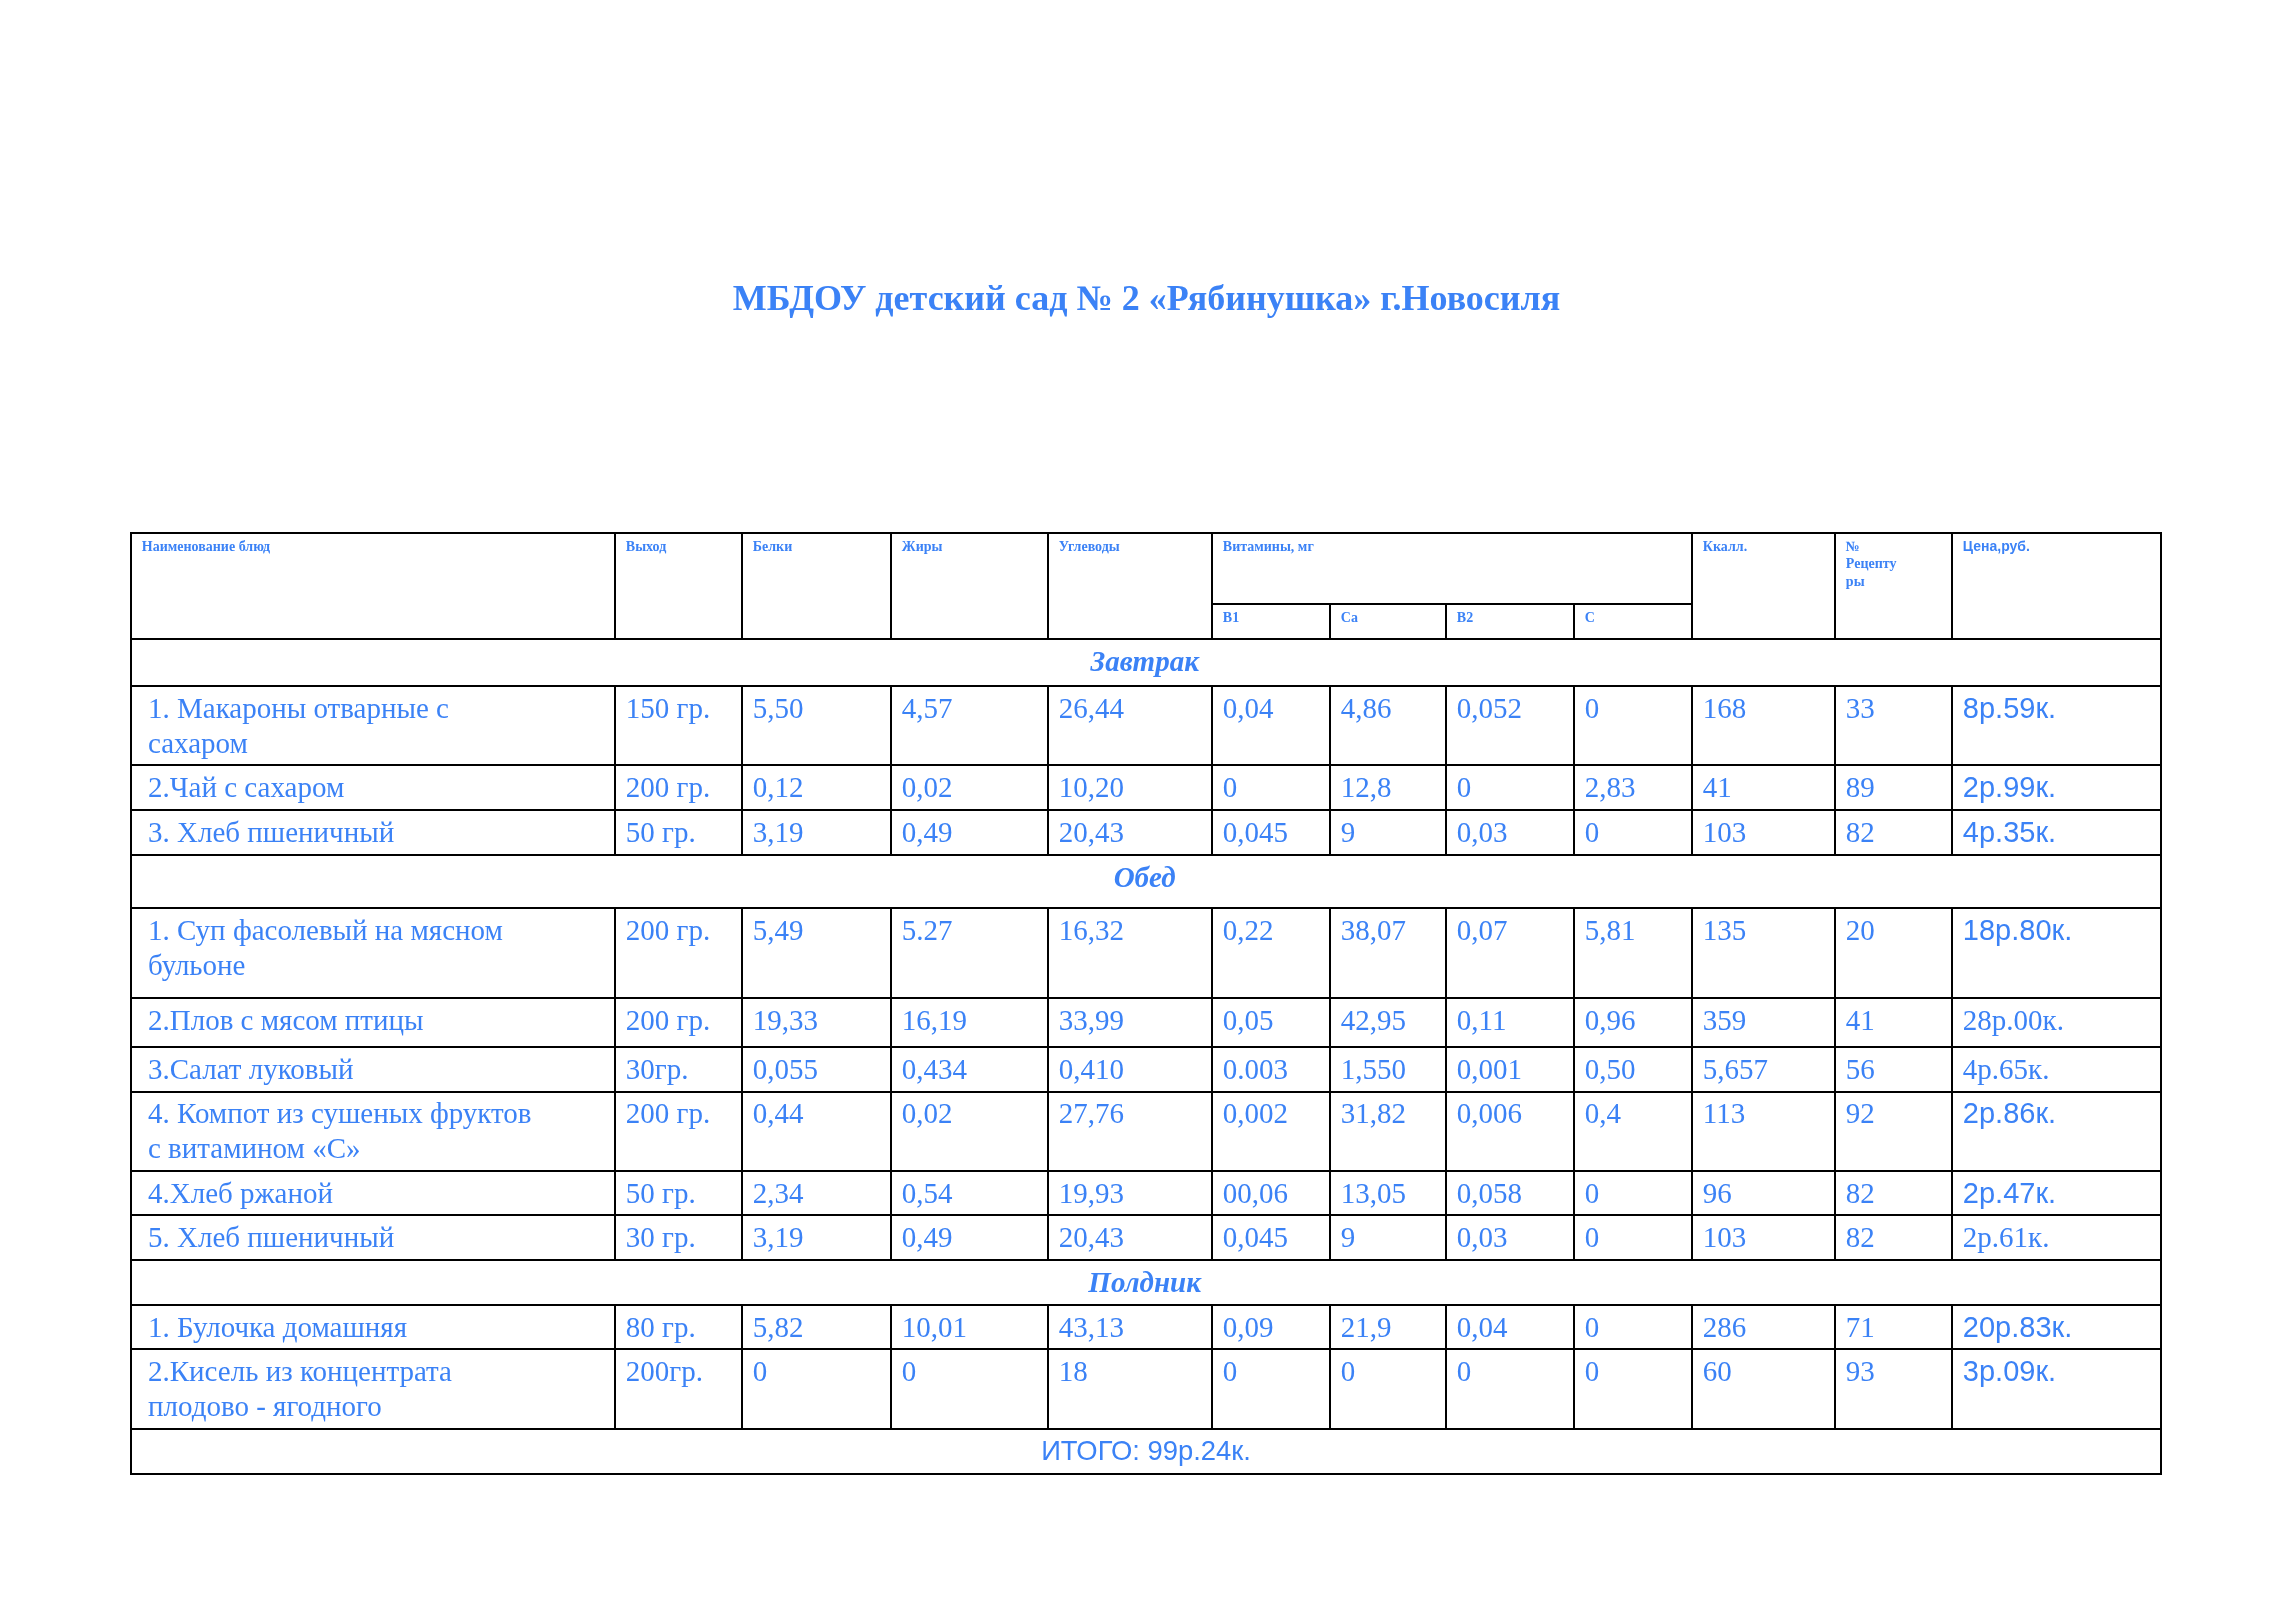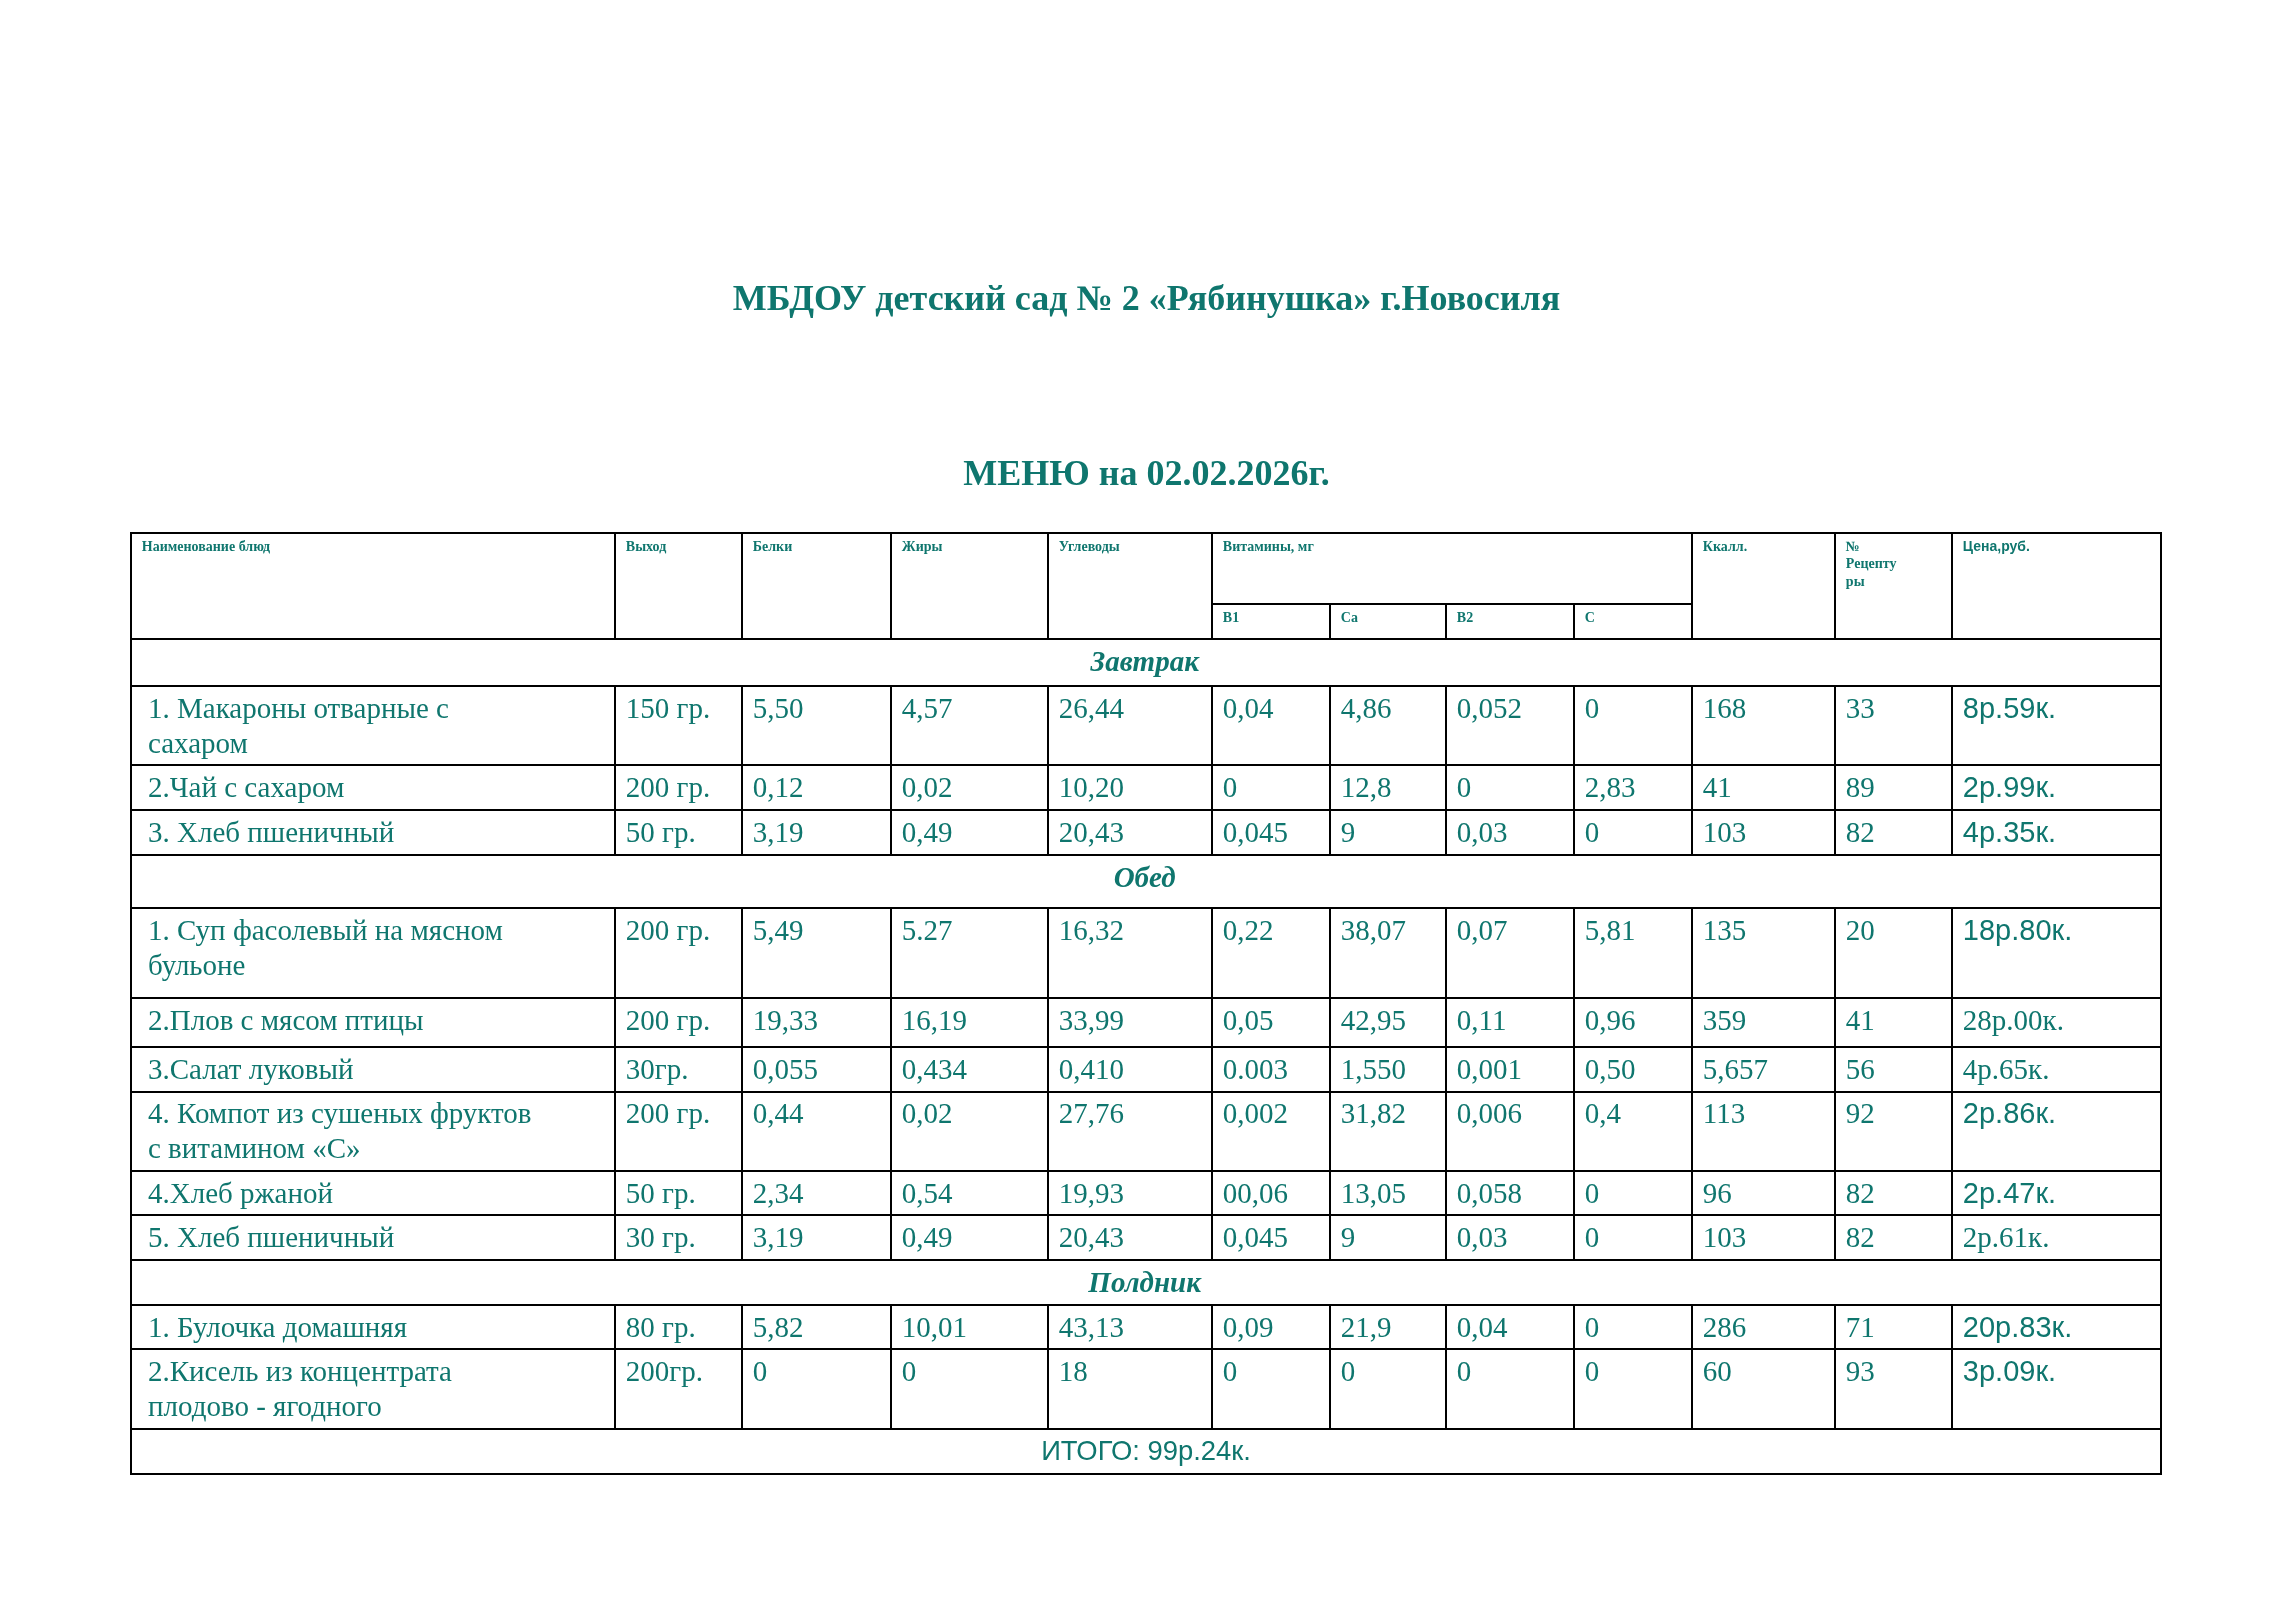--- a/index.html
+++ b/index.html
@@ -1,21 +1,21 @@
 <!DOCTYPE html>
 <html><head>
 <meta charset="utf-8">
 <style>
   html,body { margin:0; padding:0; background:#fff; }
   .page {
     position:relative;
     width:2293px;
     height:1621px;
     background:#ffffff;
-    color:#0f766e;
+    color:#3b82f6;
     font-family:"Liberation Serif", serif;
     overflow:hidden;
   }
   .centered-line {
     position:absolute;
     left:0; width:100%;
     text-align:center;
     font-weight:bold;
     font-size:36px;
     white-space:pre-wrap;
@@ -82,21 +82,20 @@
     vertical-align:middle;
     border-radius:11px;
   }
 </style>
 </head>
 <body>
 
 <div class="page">
 
   <div class="centered-line doc-title">МБДОУ детский сад № 2 «Рябинушка» г.Новосиля</div>
-  <div class="centered-line doc-menu">МЕНЮ на 02.02.2026г.</div>
 
   <table class="menu">
     <colgroup>
       <col style="width:484px">
       <col style="width:127px">
       <col style="width:149px">
       <col style="width:157px">
       <col style="width:164px">
       <col style="width:118px">
       <col style="width:116px">

